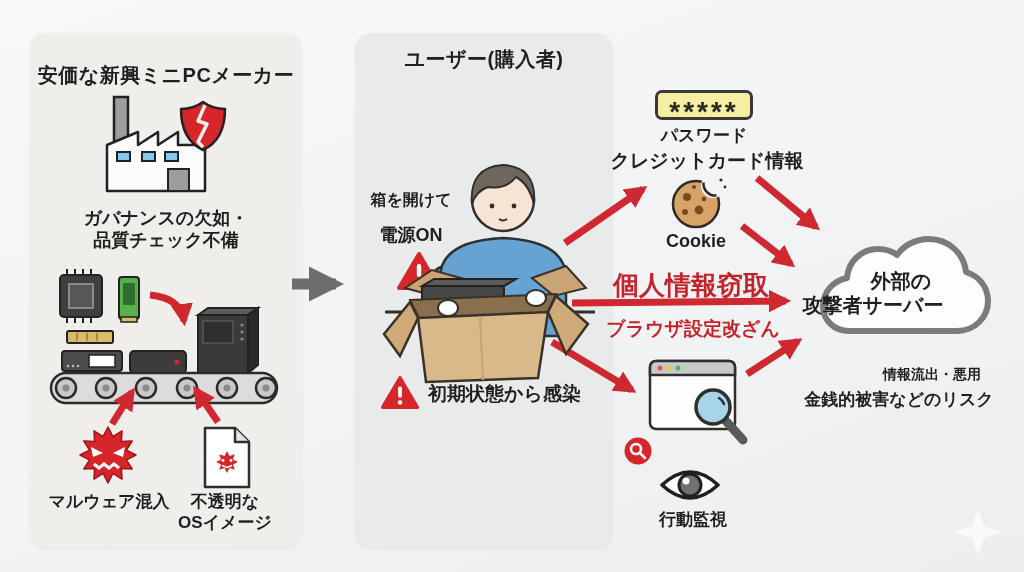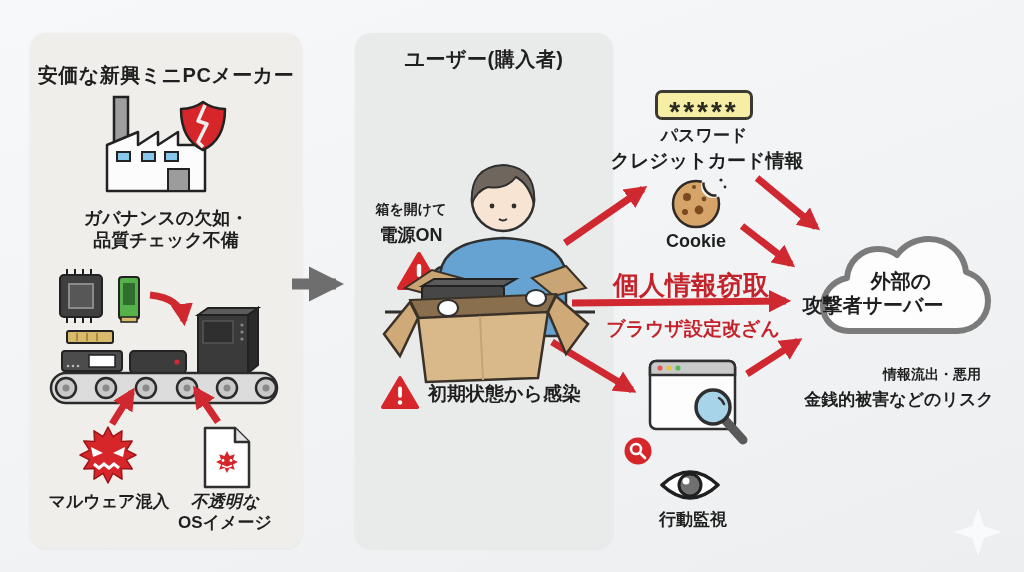--- a/index.html
+++ b/index.html
@@ -160,25 +160,25 @@
       <path d="M160,163 h30 l14,14 v45 h-44 z" fill="#fff" stroke="#2f2f2f" stroke-width="2.5" stroke-linejoin="round"></path>
       <path d="M190,163 v14 h14" fill="#e6e6e6" stroke="#2f2f2f" stroke-width="2.5" stroke-linejoin="round"></path>
       <polygon points="193,197 188,199.5 189.8,204.8 184.5,203 182,208 179.5,203 174.2,204.8 176,199.5 171,197 176,194.5 174.2,189.2 179.5,191 182,186 184.5,191 189.8,189.2 188,194.5" fill="#d7262a"></polygon>
       <circle cx="178" cy="195.5" r="1.4" fill="#fff"></circle>
         <circle cx="186" cy="195.5" r="1.4" fill="#fff"></circle>
       <path d="M177,200.5 L182,202.5 L187,200.5" fill="none" stroke="#fff" stroke-width="1.6"></path>
     </g>
   </svg>
 
   <div class="t" style="left:109px;top:490px;font-size:17px;">マルウェア混入</div>
-  <div class="t" style="left:225px;top:490px;font-size:17px;font-style:italic;">不透明な</div>
+  <div class="t" style="left:225px;top:490px;font-size:17px;">不透明な</div>
   <div class="t" style="left:225px;top:511px;font-size:17px;">OSイメージ</div>
 
   <div class="t title" style="left:484px;top:46px;text-align:center;">ユーザー(購入者)</div>
-  <div class="t" style="left:411px;top:201px;font-size:14px;text-align:center;">箱を開けて</div>
+  <div class="t" style="left:411px;top:190px;font-size:16px;text-align:center;">箱を開けて</div>
   <div class="t" style="left:411px;top:223px;font-size:18px;">電源ON</div>
 
   <svg class="svgabs" style="left:397px;top:250px;" width="44" height="42" viewBox="0 0 44 42">
     <path d="M22,4 L42,38 H2 Z" fill="#d7262a" stroke="#d7262a" stroke-width="4" stroke-linejoin="round"></path>
     <rect x="19.8" y="14" width="4.4" height="13" rx="2" fill="#fff"></rect>
     <circle cx="22" cy="32.5" r="2.6" fill="#fff"></circle>
   </svg>
 
   <svg class="svgabs" style="left:360px;top:140px;" width="250" height="280" viewBox="0 0 250 280">
 

